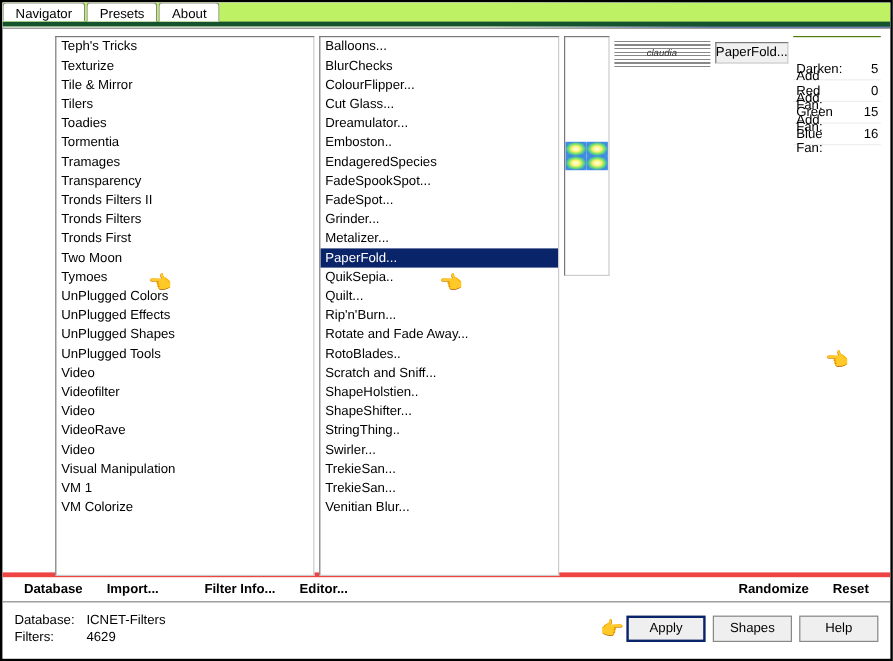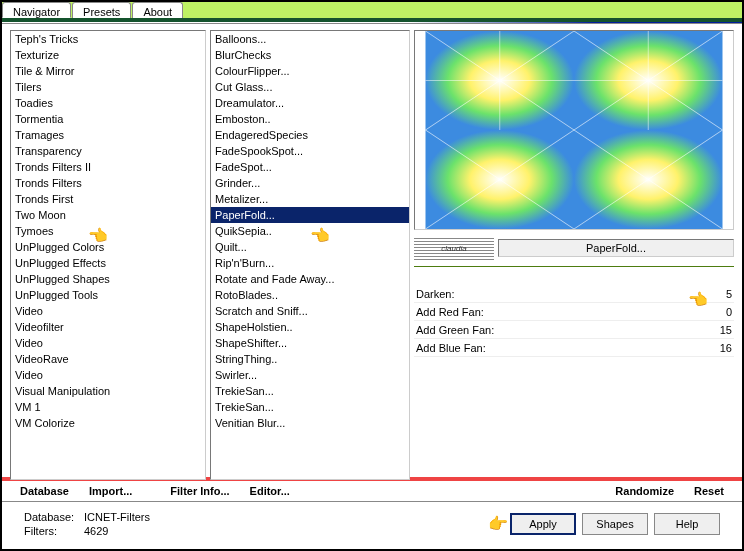--- a/index.html
+++ b/index.html
@@ -5,37 +5,37 @@
   * { box-sizing: border-box; margin: 0; padding: 0; }
   body { font-family: Arial, sans-serif; font-size: 11px; background: #fff; width: 744px; height: 551px; border: 2px solid #000; overflow: hidden; position: relative; }
   .header { height: 22px; background: linear-gradient(90deg, #fff 0%, #fff 55%, #001f9c 80%, #001f9c 100%); display: flex; align-items: center; justify-content: flex-end; padding-right: 10px; border-bottom: 1px solid #888; }
   .app-title { color: #fff; font-weight: bold; font-style: italic; font-size: 15px; text-shadow: 0 0 1px #000; }
   .tabs { display: flex; height: 20px; background: #bef264; border-bottom: 4px solid #14532d; position: relative; top: -22px; margin-bottom: -22px; text-align: right; }
   .tab { padding: 3px 10px; border: 1px solid #888; border-bottom: none; background: #fff; font-size: 11px; cursor: pointer; margin-right: 1px; border-radius: 3px 3px 0 0; }
   .tab.active { background: #fff; border-bottom: 1px solid #fff; position: relative; z-index: 2; }
   .main { display: flex; height: 455px; padding: 8px 8px 0 8px; gap: 4px; }
   .col { position: relative; }
   .listbox { border: 1px inset #ccc; height: 450px; overflow-y: scroll; overflow-x: hidden; background: #fff; }
-  .col1 { width: 196px; }
+  .col1 { width: 216px; margin-left: 36px; }
   .col2 { width: 200px; }
-  .col3 { flex: 1; display: flex; flex-direction: column; gap: 4px; }
+  .col3 { flex: 1; display: flex; flex-direction: row; gap: 4px; }
   .item { padding: 2px 4px; white-space: nowrap; cursor: pointer; font-size: 11px; }
   .item.selected { background: #0a246a; color: #fff; }
   .preview { height: 200px; border: 1px inset #ccc; background: #fff; display: flex; align-items: center; justify-content: center; overflow: hidden; }
   .filter-title-row { display: flex; align-items: center; gap: 4px; height: 28px; }
   .logo-box { width: 80px; height: 24px; background: repeating-linear-gradient(0deg, #888 0 1px, #fff 1px 3px); display:flex; align-items:center; justify-content:center; font-size:8px; font-style:italic; color:#333;}
   .filter-name-bar { flex: 1; height: 18px; border: 1px inset #ccc; background: #f0f0f0; display:flex; align-items:center; justify-content:center; font-size:11px; }
   .params { flex: 1; border-top: 1px solid #4d7c0f; padding-top: 18px; }
   .param-row { display: flex; align-items: center; height: 18px; font-size: 11px; padding: 0 2px; border-bottom: 1px solid #eee; }
   .param-label { flex: 1; }
   .param-value { width: 30px; text-align: right; }
   .button-row { display: flex; padding: 6px 10px; gap: 4px; align-items: center; border-top: 4px solid #ef4444; height: 24px; }
   .link-btn { padding: 2px 8px; font-weight: bold; font-size: 11px; cursor: pointer; }
   .spacer { flex: 1; }
-  .footer { display: flex; align-items: center; padding: 4px 22px; height: 44px; border-top: 1px solid #888; }
+  .footer { display: flex; align-items: center; padding: 4px 10px; height: 44px; border-top: 1px solid #888; }
   .db-info { font-size: 11px; line-height: 14px; }
   .db-info div { display: flex; }
   .db-info .lbl { width: 60px; }
   .btn { min-width: 66px; height: 22px; border: 1px solid #888; background: #efefef; font-size: 11px; cursor: pointer; margin-left: 6px; }
   .btn.default { border: 2px solid #0a246a; }
   .pointer { position: absolute; font-size: 16px; pointer-events: none; z-index: 50; }
   .pointer-left { transform: scaleX(1); }
   ::-webkit-scrollbar { width: 16px; }
   ::-webkit-scrollbar-track { background: #efefef; border: 1px solid #ccc; }
   ::-webkit-scrollbar-thumb { background: #cdcdcd; border: 1px solid #888; }

